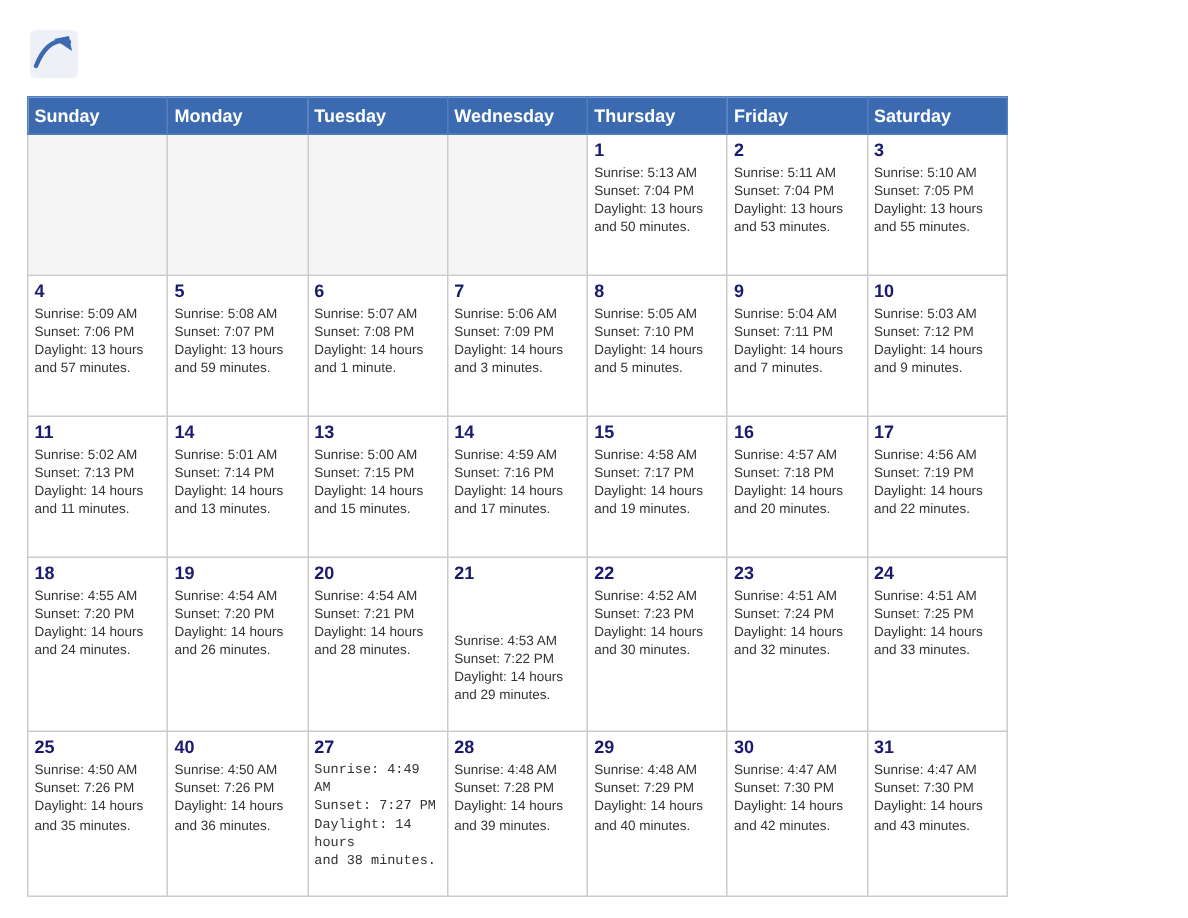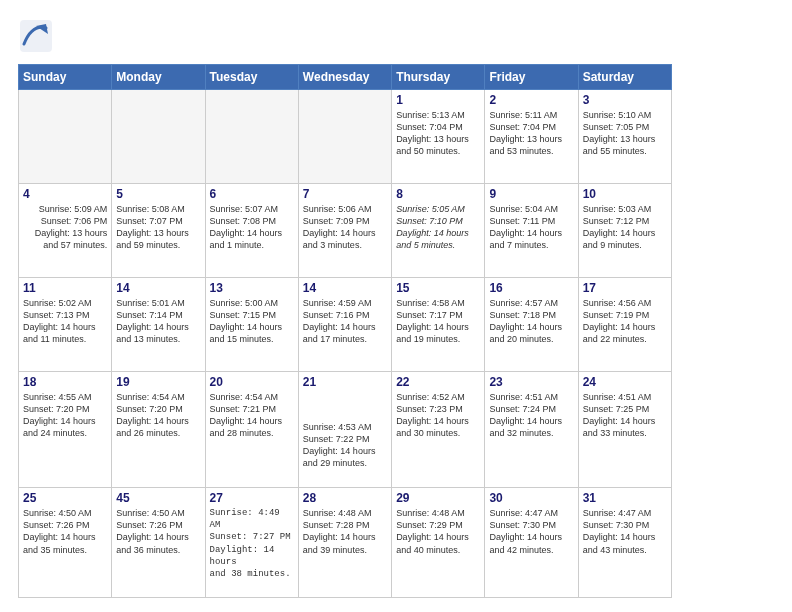--- a/index.html
+++ b/index.html
@@ -161,21 +161,21 @@
             <span class="day-num">3</span>
             <div class="day-info" style="white-space: pre-line;">Sunrise: 5:10 AM
 Sunset: 7:05 PM
 Daylight: 13 hours
 and 55 minutes.</div>
           </td>
         </tr>
         <tr class="row-even">
           <td>
             <span class="day-num">4</span>
-            <div class="day-info" style="white-space: pre-line; text-align: right;">Sunrise: 5:09 AM
+            <div class="day-info" style="white-space: pre-line;">Sunrise: 5:09 AM
 Sunset: 7:06 PM
 Daylight: 13 hours
 and 57 minutes.</div>
           </td>
           <td>
             <span class="day-num">5</span>
             <div class="day-info" style="white-space: pre-line;">Sunrise: 5:08 AM
 Sunset: 7:07 PM
 Daylight: 13 hours
 and 59 minutes.</div>
@@ -189,21 +189,21 @@
           </td>
           <td>
             <span class="day-num">7</span>
             <div class="day-info" style="white-space: pre-line;">Sunrise: 5:06 AM
 Sunset: 7:09 PM
 Daylight: 14 hours
 and 3 minutes.</div>
           </td>
           <td>
             <span class="day-num">8</span>
-            <div class="day-info" style="white-space: pre-line; font-style: italic;">Sunrise: 5:05 AM
+            <div class="day-info" style="white-space: pre-line;">Sunrise: 5:05 AM
 Sunset: 7:10 PM
 Daylight: 14 hours
 and 5 minutes.</div>
           </td>
           <td>
             <span class="day-num">9</span>
             <div class="day-info" style="white-space: pre-line;">Sunrise: 5:04 AM
 Sunset: 7:11 PM
 Daylight: 14 hours
 and 7 minutes.</div>
@@ -320,21 +320,21 @@
         </tr>
         <tr class="row-odd">
           <td>
             <span class="day-num">25</span>
             <div class="day-info" style="white-space: pre-line;">Sunrise: 4:50 AM
 Sunset: 7:26 PM
 Daylight: 14 hours
 and 35 minutes.</div>
           </td>
           <td>
-            <span class="day-num">45</span>
+            <span class="day-num">40</span>
             <div class="day-info" style="white-space: pre-line;">Sunrise: 4:50 AM
 Sunset: 7:26 PM
 Daylight: 14 hours
 and 36 minutes.</div>
           </td>
           <td>
             <span class="day-num">27</span>
             <div class="day-info" style="white-space: pre-line; font-family: Liberation Mono, monospace;">Sunrise: 4:49 AM
 Sunset: 7:27 PM
 Daylight: 14 hours

